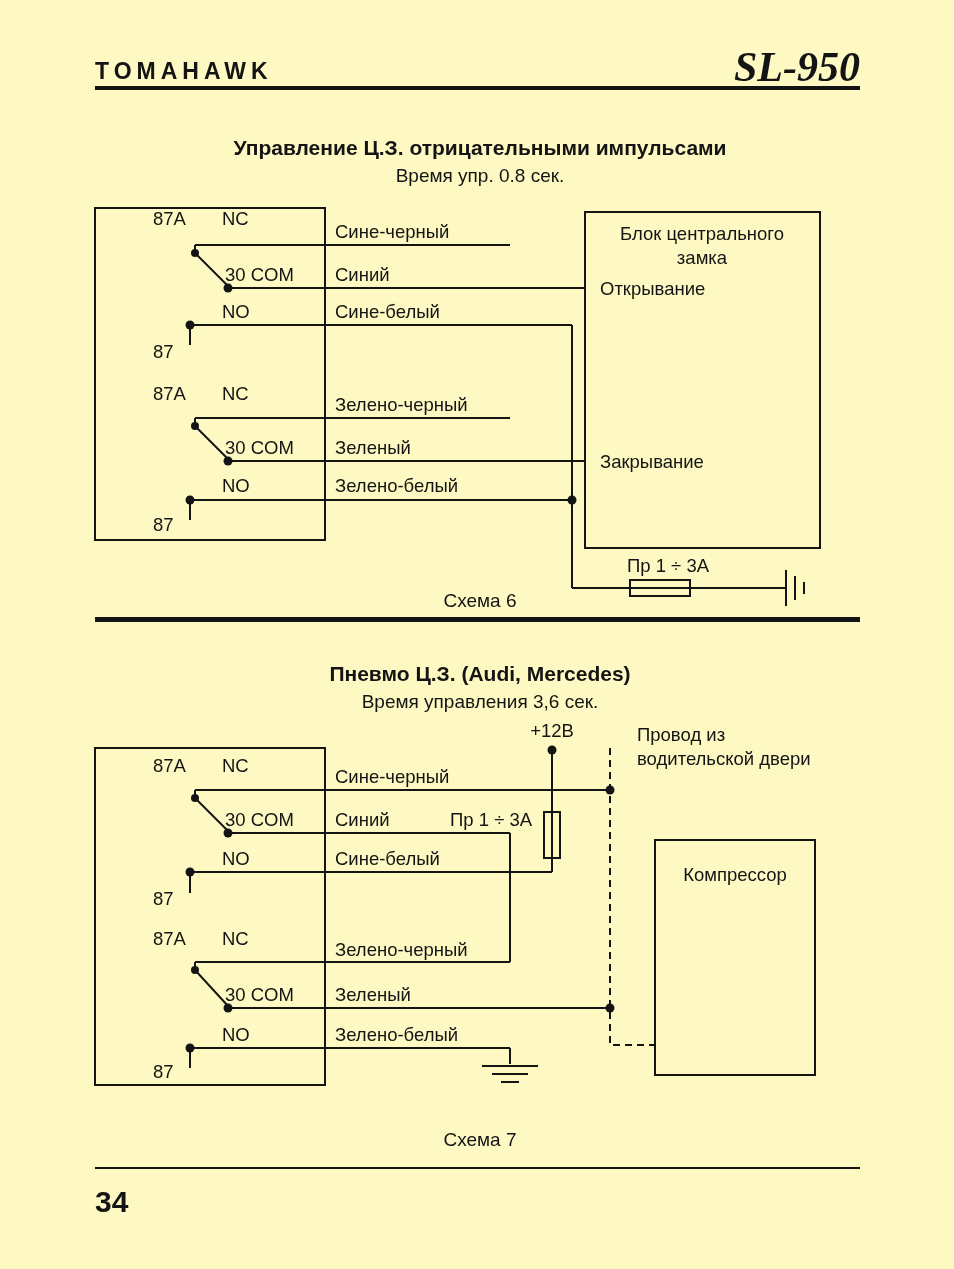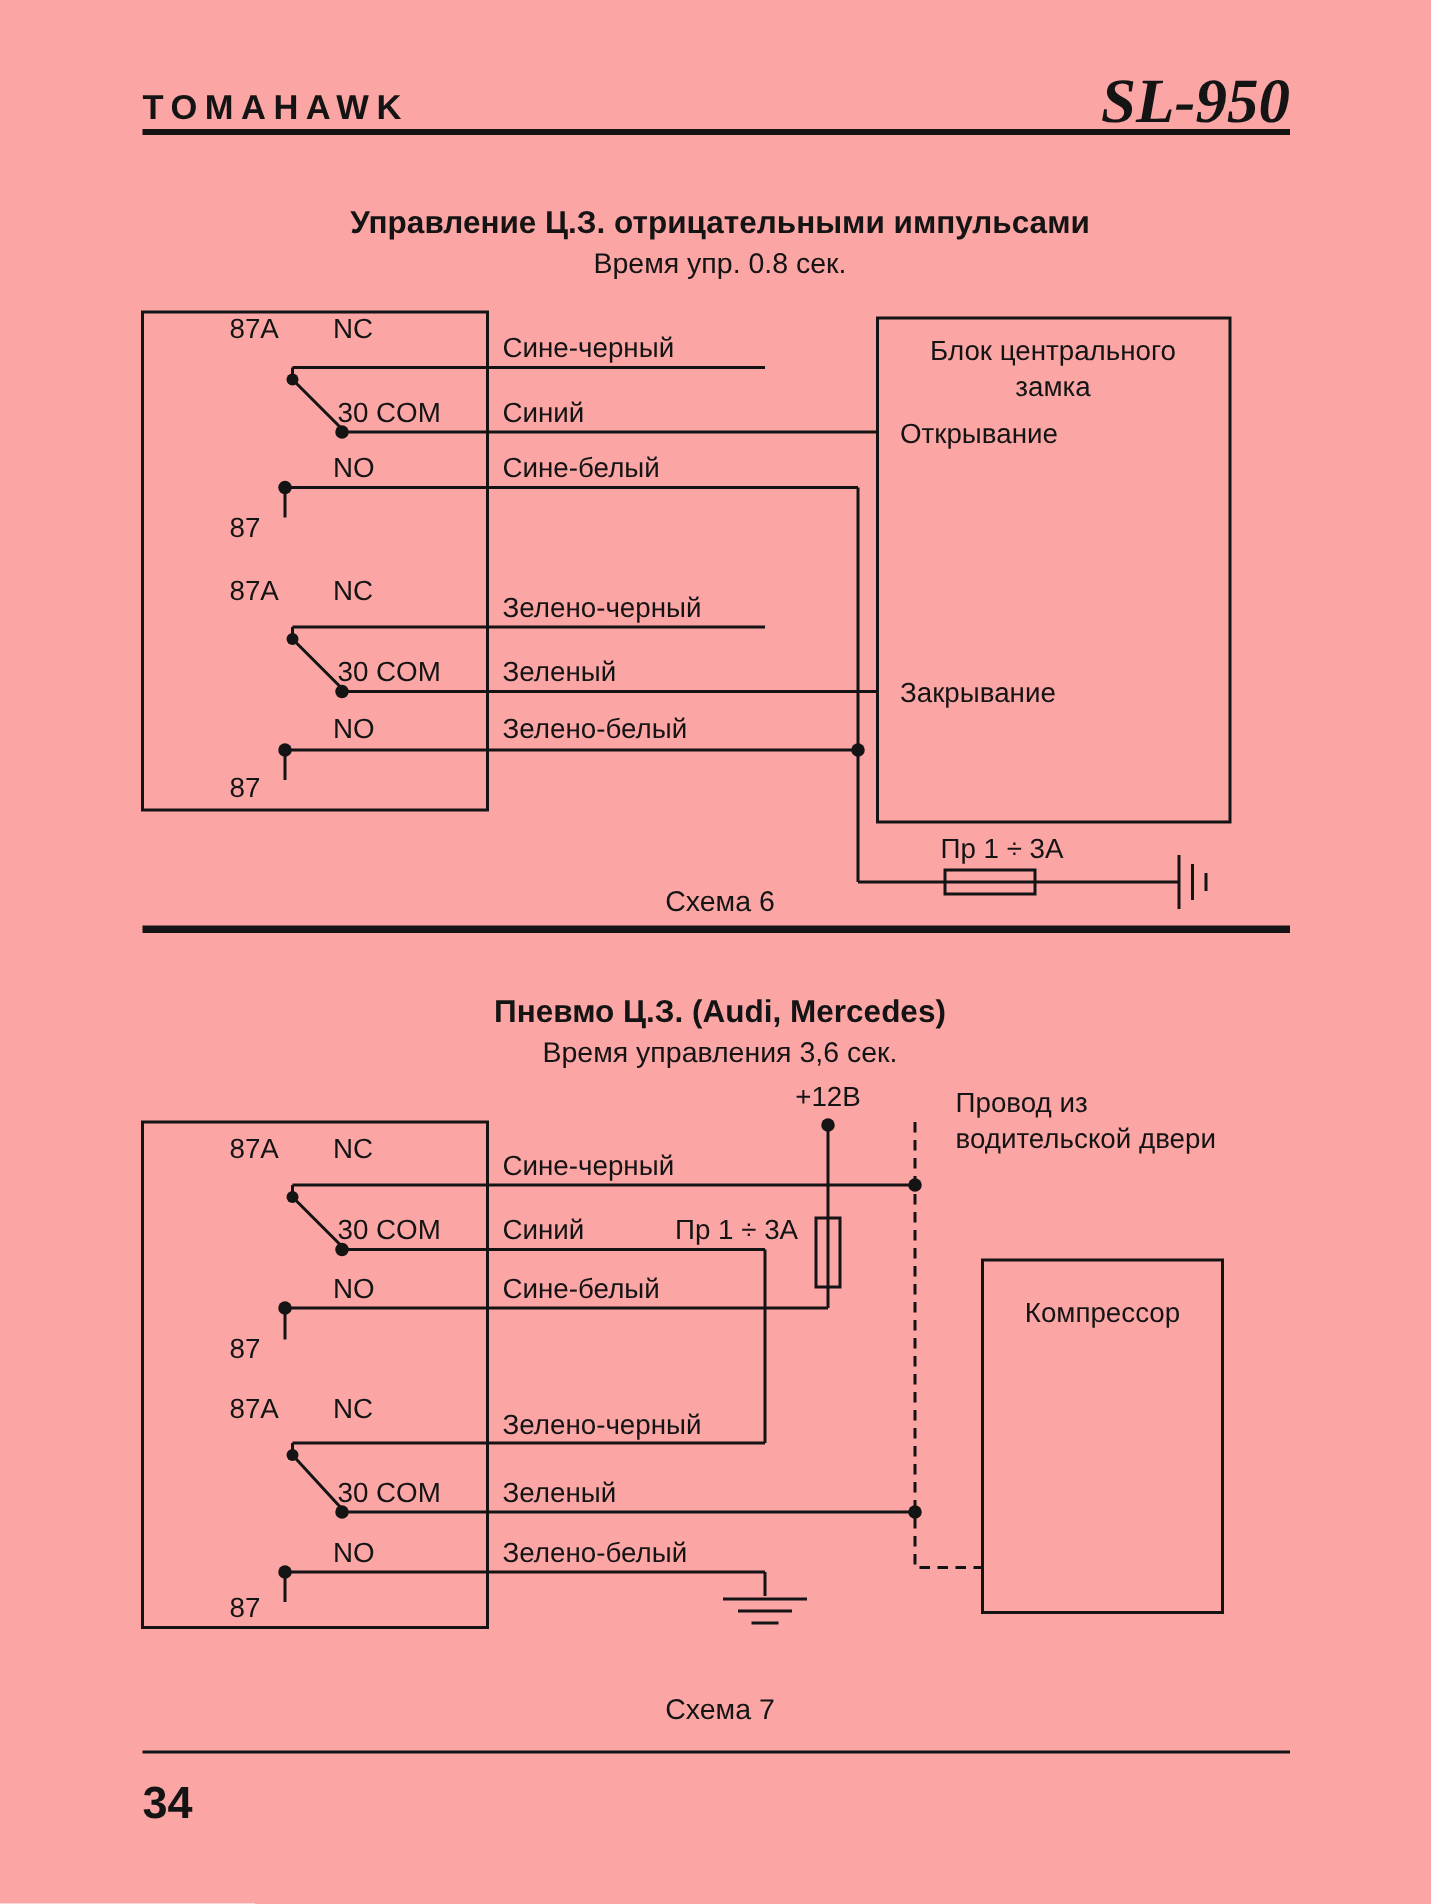--- a/index.html
+++ b/index.html
@@ -1,17 +1,17 @@
 <!DOCTYPE html>
 <html><head>
 <meta charset="utf-8">
 <style>
   * { margin:0; padding:0; box-sizing:border-box; }
   html,body { background:#ffffff; }
-  .page { width:954px; height:1269px; background:#fca5a5; position:relative; overflow:hidden;text-decoration:underline; }
+  .page { width:954px; height:1269px; background:#fef9c3; position:relative; overflow:hidden;text-decoration:underline; }
   svg { display:block; }
   .t { font-family:"Liberation Sans", sans-serif; fill:#141414; }
   .f-label { font-size:18.5px; }
   .f-title { font-size:21px; font-weight:bold; }
   .f-sub { font-size:19px; }
   .f-cap { font-size:19px; }
   .f-brand { font-size:23px; font-weight:bold; letter-spacing:5px; }
   .f-model { font-family:"Liberation Serif", serif; font-size:42px; font-weight:bold; font-style:italic; }
   .f-page { font-size:30px; font-weight:bold; }
   .w { stroke:#141414; stroke-width:2; fill:none; }

